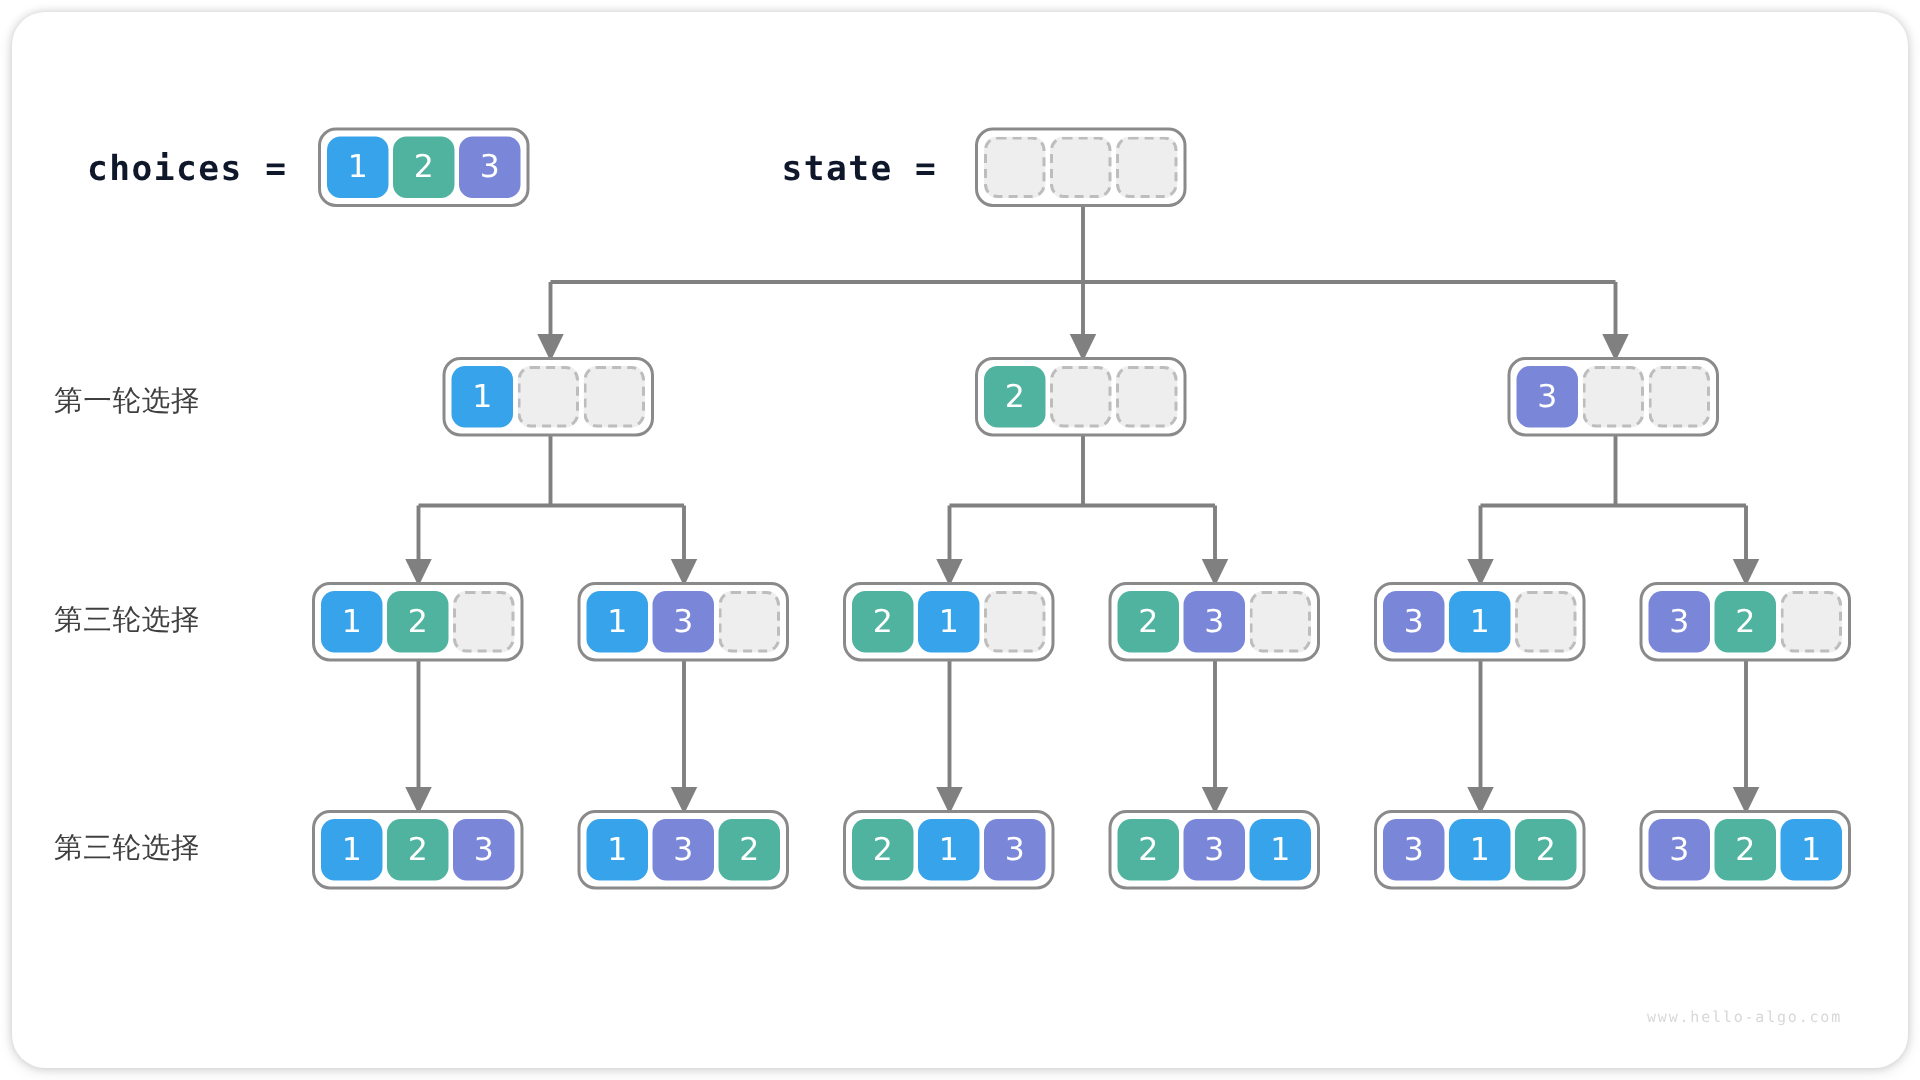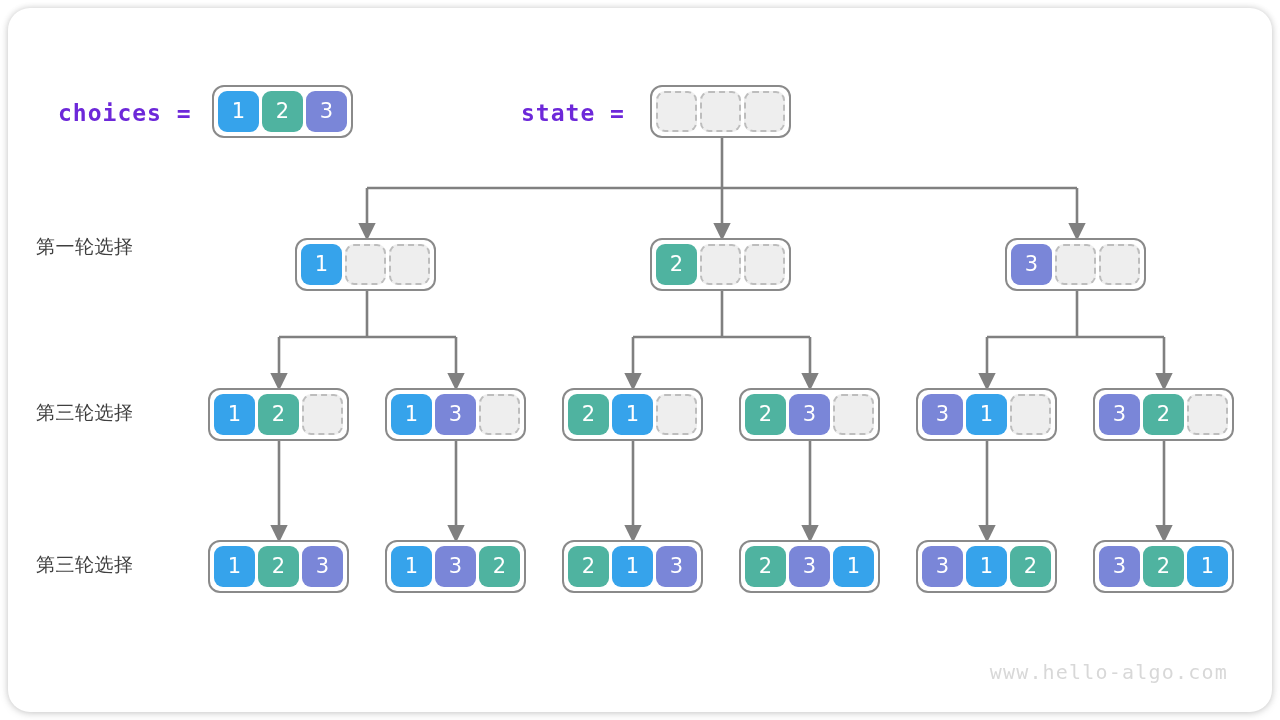--- a/index.html
+++ b/index.html
@@ -47,21 +47,21 @@
     color: #3f3f3f;
     white-space: nowrap;
     letter-spacing: 0.5px;
   }
 
   .mono-label {
     position: absolute;
     font-family: "DejaVu Sans Mono", "Liberation Mono", monospace;
     font-size: 23px;
     font-weight: bold;
-    color: #6d28d9;
+    color: #0f172a;
     white-space: nowrap;
     letter-spacing: 1px;
   }
 
   
   .array-box {
     position: absolute;
     display: flex;
     flex-direction: row;
     align-items: center;
@@ -91,21 +91,21 @@
     background: #eeeeee;
     border: 2px dashed #bdbdbd;
     color: transparent;
   }
 
   .watermark {
     position: absolute;
     right: 52px;
     bottom: 36px;
     font-family: "DejaVu Sans Mono", "Liberation Mono", monospace;
-    font-size: 20px;
+    font-size: 10px;
     color: #d8d8d8;
     letter-spacing: 1.2px;
     white-space: nowrap;
   }
 </style>
 </head>
 <body>
 
 <div id="canvas">
   <div class="page-card"></div>
@@ -158,21 +158,21 @@
     </div>
 
   <div class="mono-label" id="state-label" style="left: 521px; top: 100px;">state =</div>
   <div class="array-box" id="state-box" style="left: 650px; top: 85px;">
       <div class="cell empty"></div>
       <div class="cell empty"></div>
       <div class="cell empty"></div>
     </div>
 
   <div id="tree-rows">
-      <div class="row-label" style="left: 36px; top: 234px;">第一轮选择</div>
+      <div class="row-label" style="left: 36px; top: 254px;">第一轮选择</div>
       <div class="array-box" style="left: 295px; top: 238px;">
         <div class="cell" style="background: rgb(54, 163, 235);">1</div>
         <div class="cell empty"></div>
         <div class="cell empty"></div>
       </div>
       <div class="array-box" style="left: 650px; top: 238px;">
         <div class="cell" style="background: rgb(79, 179, 160);">2</div>
         <div class="cell empty"></div>
         <div class="cell empty"></div>
       </div>

